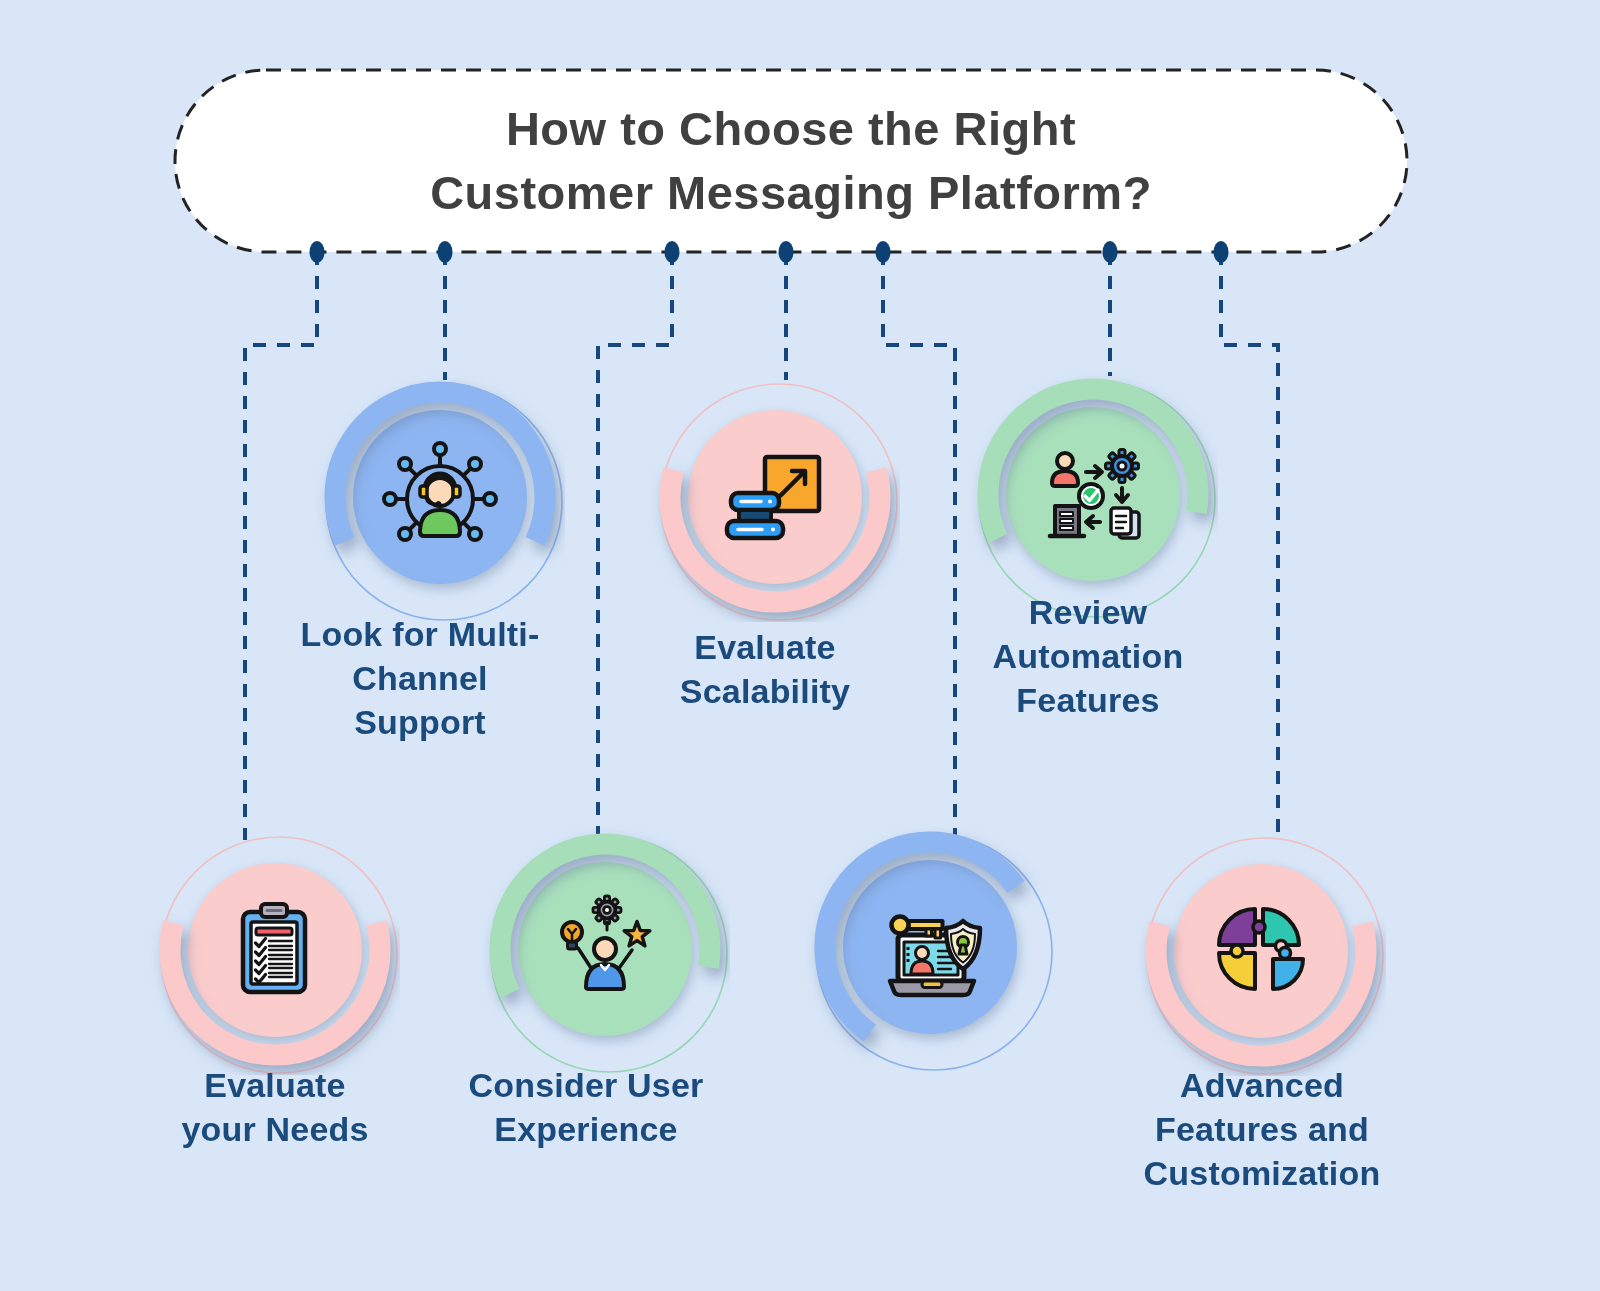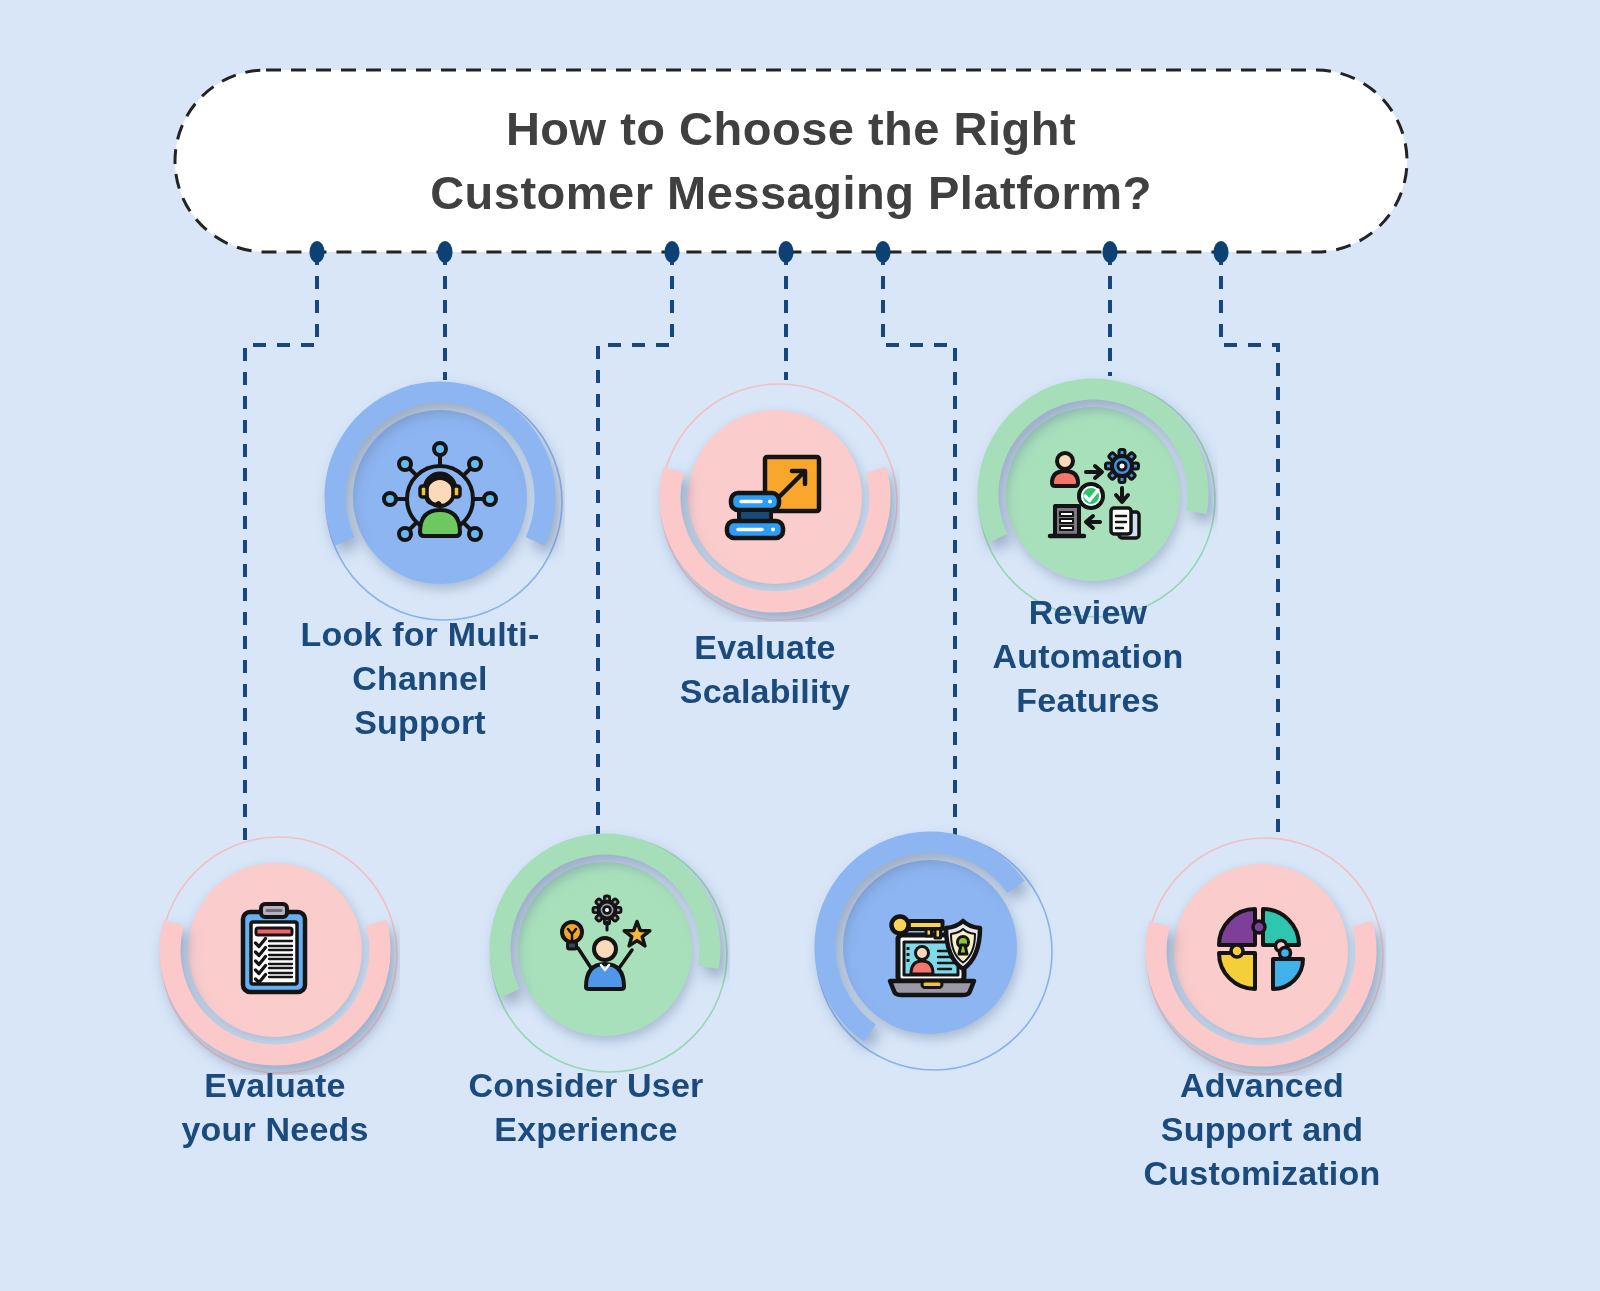--- a/index.html
+++ b/index.html
@@ -288,16 +288,16 @@
   <div class="step-label" style="left:585px;top:625px;width:360px">Evaluate
 Scalability</div>
   <div class="step-label" style="left:908px;top:590px;width:360px">Review
 Automation
 Features</div>
   <div class="step-label" style="left:115px;top:1063px;width:320px">Evaluate
 your Needs</div>
   <div class="step-label" style="left:396px;top:1063px;width:380px">Consider User
 Experience</div>
   <div class="step-label" style="left:1072px;top:1063px;width:380px">Advanced
-Support and
+Features and
 Customization</div>
 
 </div>
 
 </body></html>

